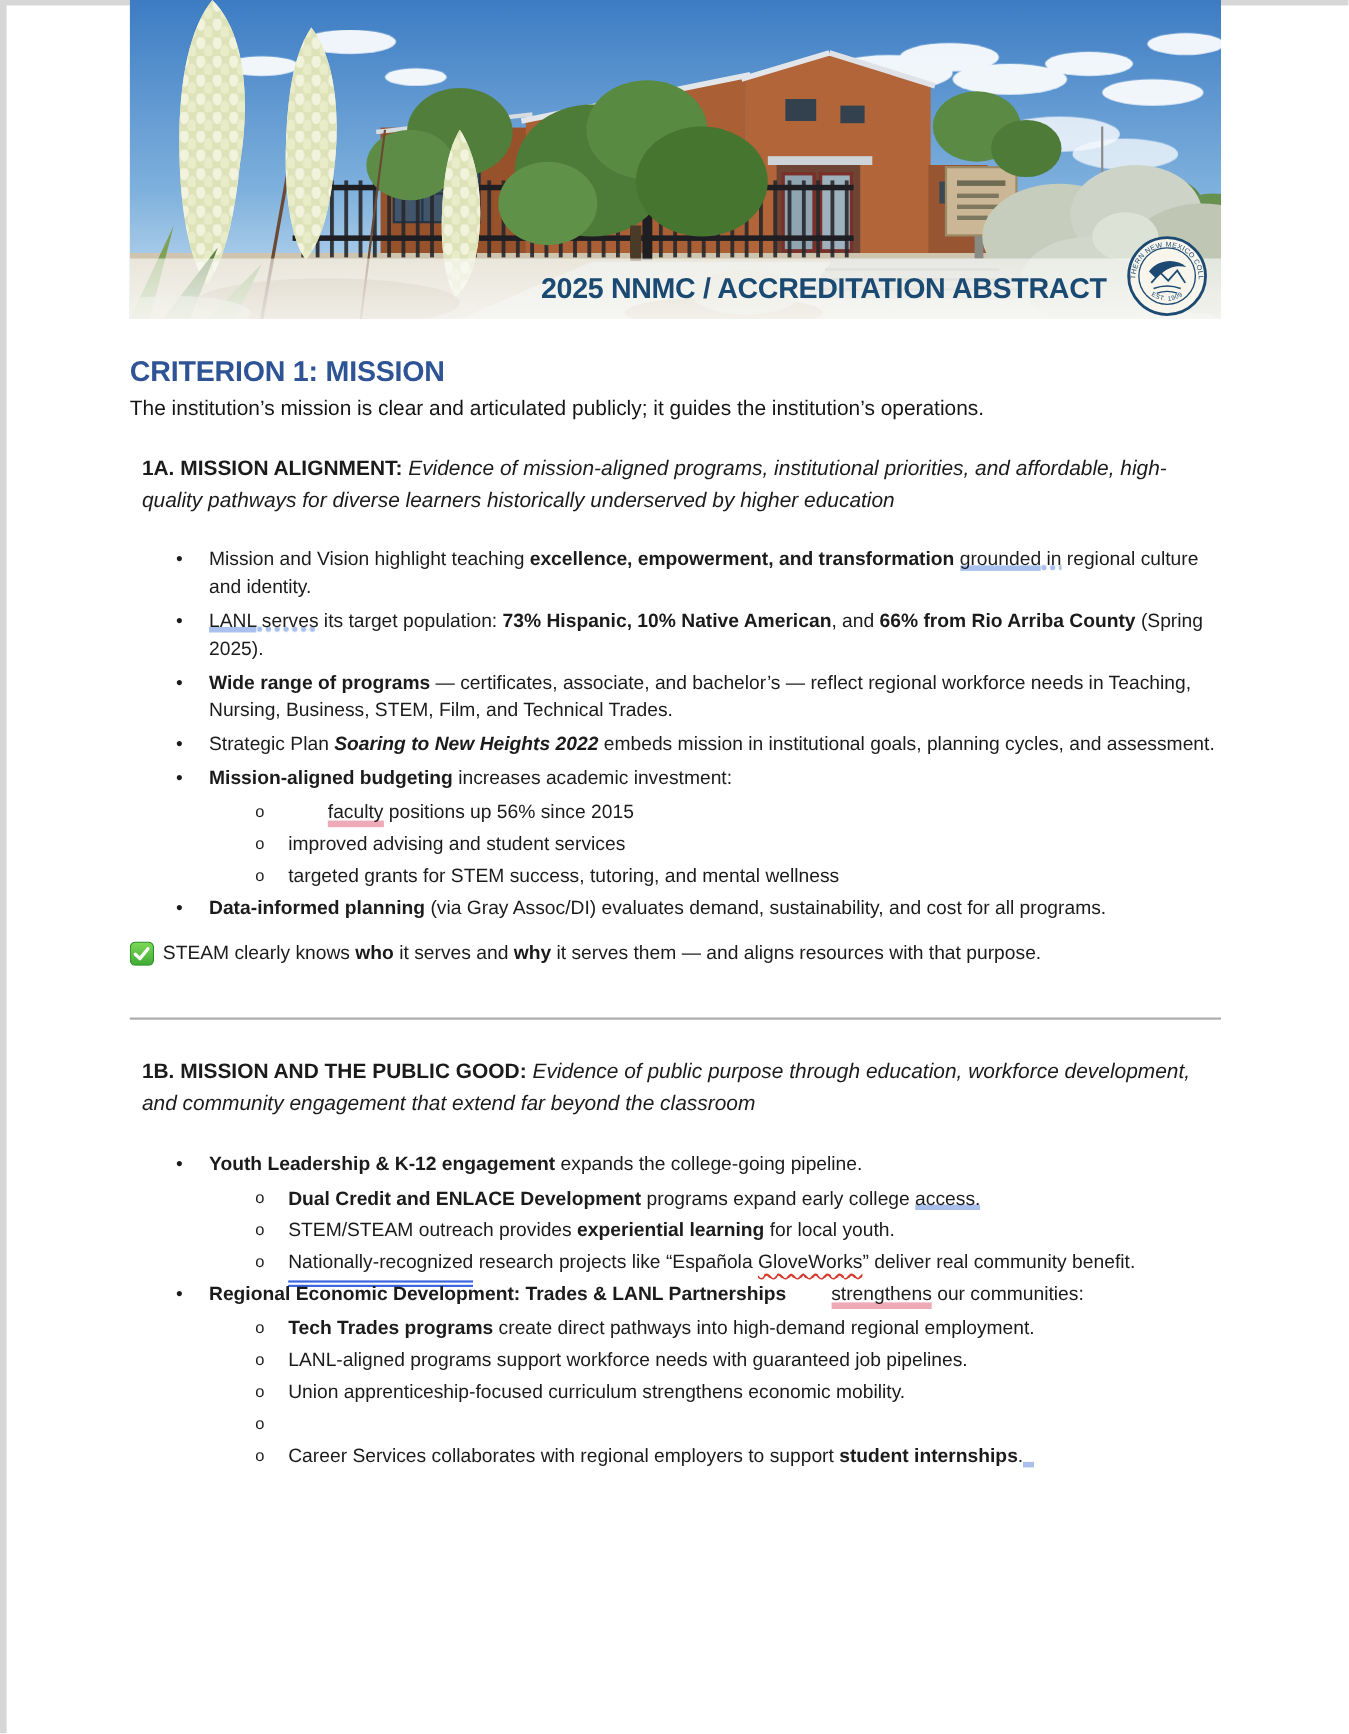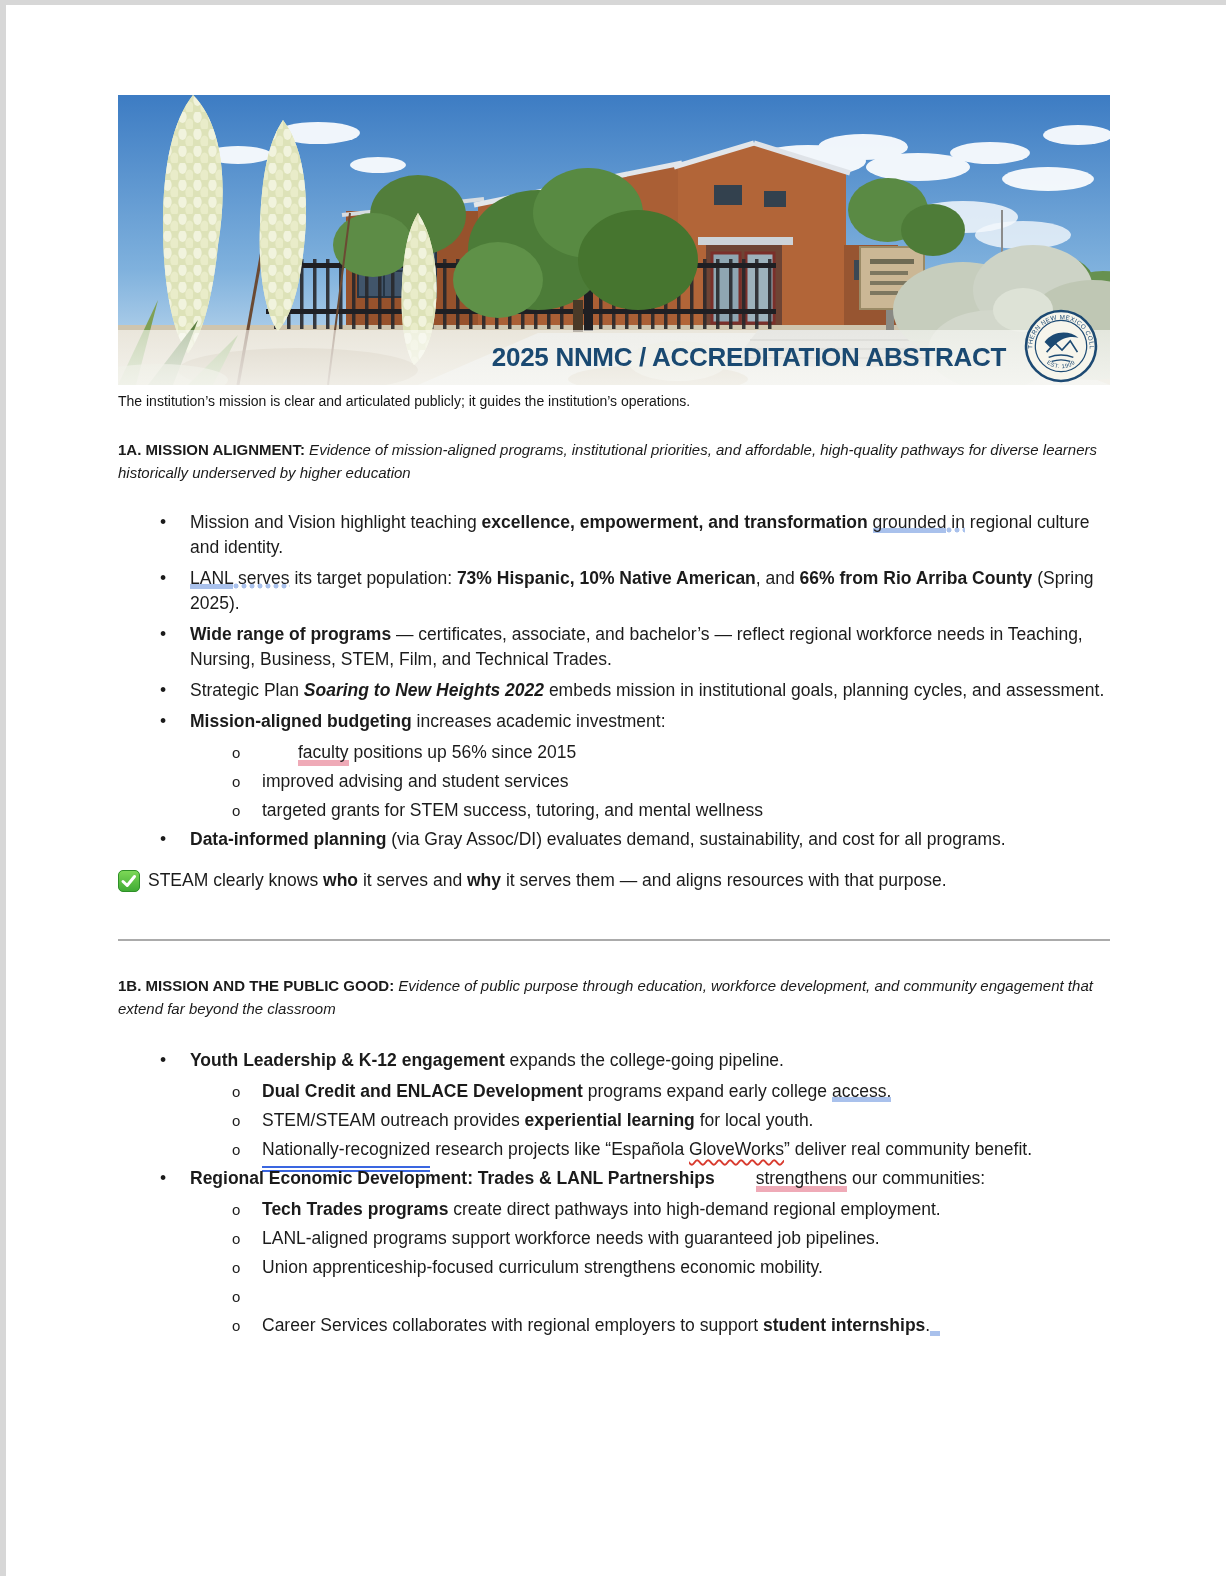--- a/index.html
+++ b/index.html
@@ -5,32 +5,32 @@
   html,body{margin:0;padding:0;}
   body{
     width:1226px;height:1576px;position:relative;background:#ffffff;
     font-family:"Liberation Sans", sans-serif;color:#1b1b1b;overflow:hidden;
   }
   .edge-left{position:absolute;left:0;top:0;width:6px;height:100%;background:#d7d7d7;}
   .edge-top{position:absolute;left:0;top:0;width:100%;height:5px;background:#d7d7d7;}
   .page{width:1226px;height:1576px;box-sizing:border-box;padding:0 116px 0 118px;position:relative;}
 
   
-  .header-photo{position:relative;height:290px;margin-top:95px;overflow:hidden;background:#9cc4e4;}
+  .header-photo{position:relative;height:290px;overflow:hidden;background:#9cc4e4;}
   .header-photo svg.photo{display:block;width:100%;height:100%;}
   .banner{position:absolute;left:0;right:0;bottom:0;height:55px;
     background:linear-gradient(rgba(250,250,247,0.62),rgba(250,250,247,0.85));
     display:flex;align-items:center;justify-content:flex-end;padding-right:104px;box-sizing:border-box;}
   .banner-title{font-size:26px;font-weight:700;color:#1a4971;letter-spacing:-0.3px;white-space:nowrap;}
   .seal{position:absolute;right:12px;bottom:2px;width:74px;height:74px;}
 
   
   h1.doc-title{margin:32px 0 0 0;font-size:26px;font-weight:700;color:#2F5496;letter-spacing:-0.2px;}
-  p.intro{margin:8px 0 0 0;font-size:14px;color:#151515;}
-  .sec-head{margin:30px 0 0 0;font-size:15px;line-height:1.5;}
+  p.intro{margin:8px 0 0 0;font-size:19px;color:#151515;}
+  .sec-head{margin:30px 0 0 11px;font-size:19px;line-height:1.5;}
   .sec-head .b{font-weight:700;}
   .sec-head .i{font-style:italic;}
 
   .list{margin-top:26px;}
   .li{display:flex;line-height:25px;font-size:17.5px;}
   .li.lvl1{padding-left:42px;margin-bottom:6px;}
   .li.lvl2{padding-left:114px;margin-bottom:4px;}
   .marker{flex:0 0 30px;}
   .li.lvl2 .marker{font-size:15px;}
   .litext{flex:1 1 auto;}
@@ -214,20 +214,21 @@
       </text>
       <g>
         <path d="M20,32 C28,21 44,20 53,28 C45,26 37,28 31,34 L26,38 Z" fill="#1d4a73"></path>
         <path d="M22,42 L30,33 L37,40 L45,31 L52,42" fill="none" stroke="#1d4a73" stroke-width="1.6"></path>
         <path d="M24,47 C32,44 40,44 48,47" fill="none" stroke="#1d4a73" stroke-width="1.4"></path>
         <path d="M27,51 C33,49 39,49 45,51" fill="none" stroke="#1d4a73" stroke-width="1.2"></path>
       </g>
     </svg>
   </div>
 
+  <h1 class="doc-title">CRITERION 1: MISSION</h1>
   <p class="intro">The institution’s mission is clear and articulated publicly; it guides the institution’s operations.</p>
 
   <p class="sec-head"><span class="b">1A. MISSION ALIGNMENT:</span><span class="i"> Evidence of mission-aligned programs, institutional priorities, and affordable, high-quality pathways for diverse learners historically underserved by higher education</span></p>
 
   <div class="list">
       <div class="li lvl1">
         <span class="marker">•</span>
         <span class="litext"><span>Mission and Vision highlight teaching </span><span class="b">excellence, empowerment, and transformation</span><span> </span><span class="m-blue">grounded</span><span class="m-bluedots"> in</span><span> regional culture and identity.</span></span>
       </div>
       <div class="li lvl1">

